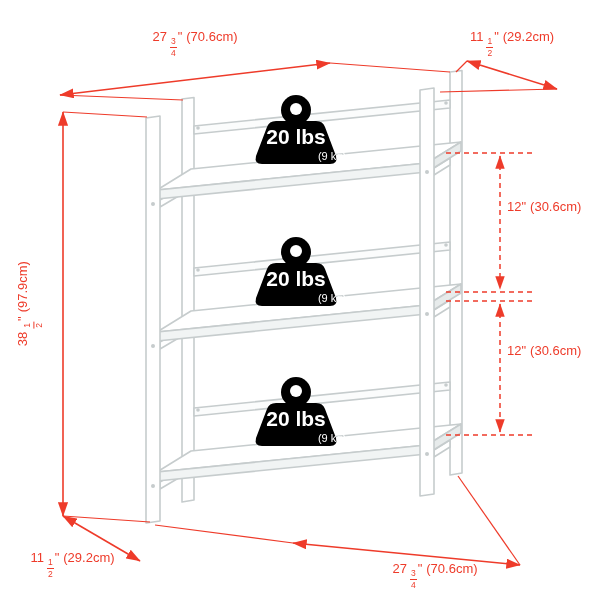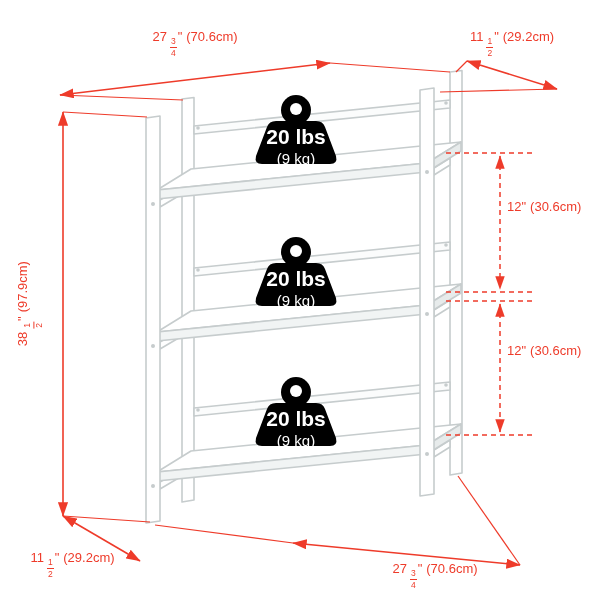--- a/index.html
+++ b/index.html
@@ -16,21 +16,21 @@
     display:inline-flex;flex-direction:column;align-items:center;
     vertical-align:-0.38em;font-size:8.5px;line-height:1;margin:0 1px 0 3px;
   }
   .frac .num{border-bottom:1px solid currentColor;padding:0 1px 1px;}
   .frac .den{padding-top:1px;}
   .metric{margin-left:4px;}
   .weight-label{
     position:absolute;width:100px;text-align:center;color:#ffffff;z-index:3;
   }
   .weight-load{font-size:21px;font-weight:700;line-height:1.25;}
-  .weight-metric{font-size:15px;line-height:1.2;}
+  .weight-metric{font-size:11px;line-height:1.2;text-align:right;}
 </style>
 </head>
 <body>
 
 <div id="stage">
 
   <svg width="600" height="600" viewBox="0 0 600 600">
     <defs>
       <marker id="arr" viewBox="0 0 10 7" markerWidth="9" markerHeight="6.3" refX="9.5" refY="3.5" orient="auto-start-reverse">
         <path d="M0,0 L10,3.5 L0,7 Z" fill="#ee3b2a"></path>

